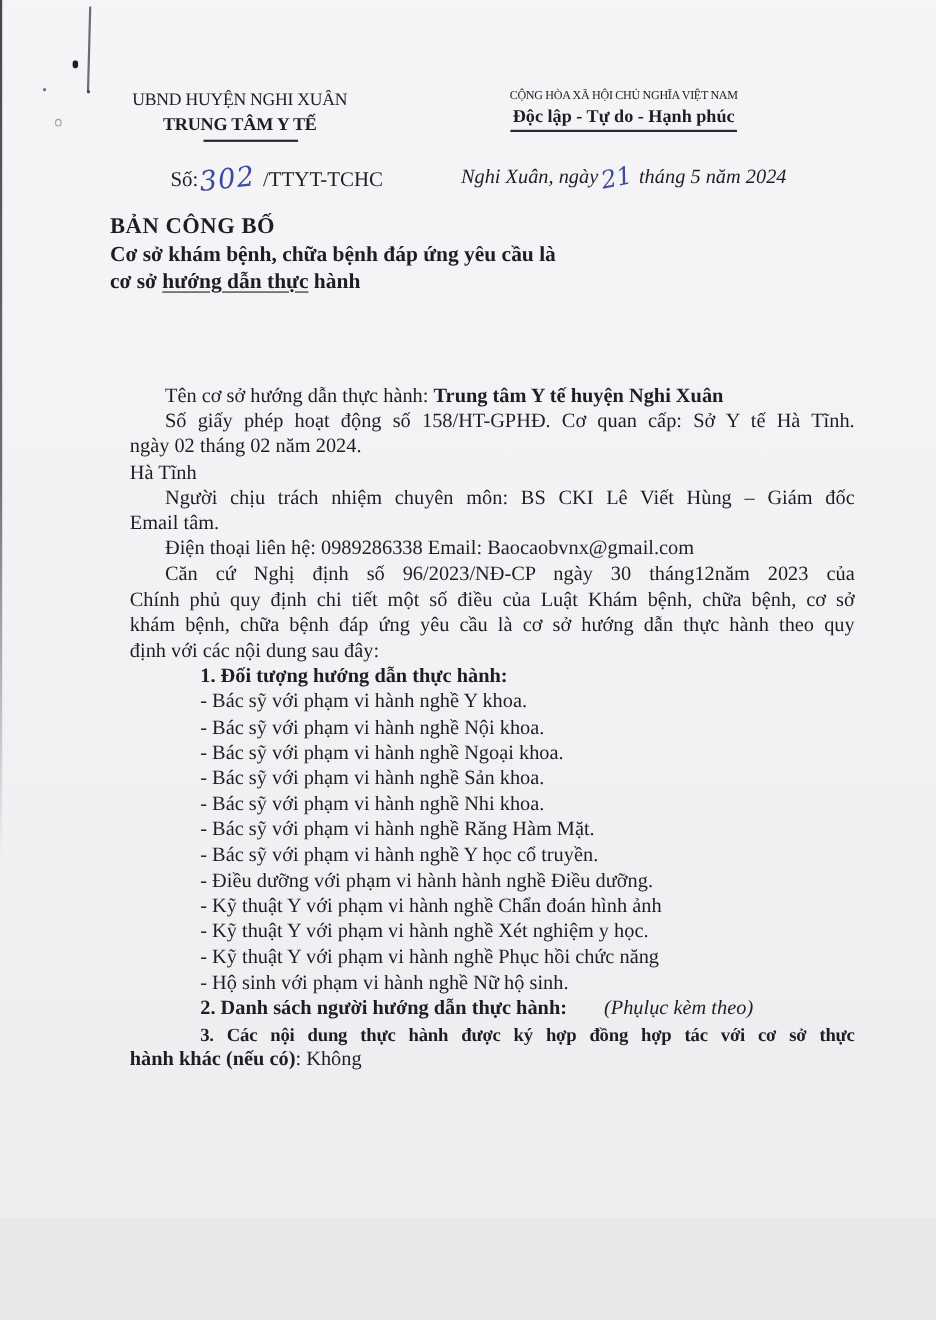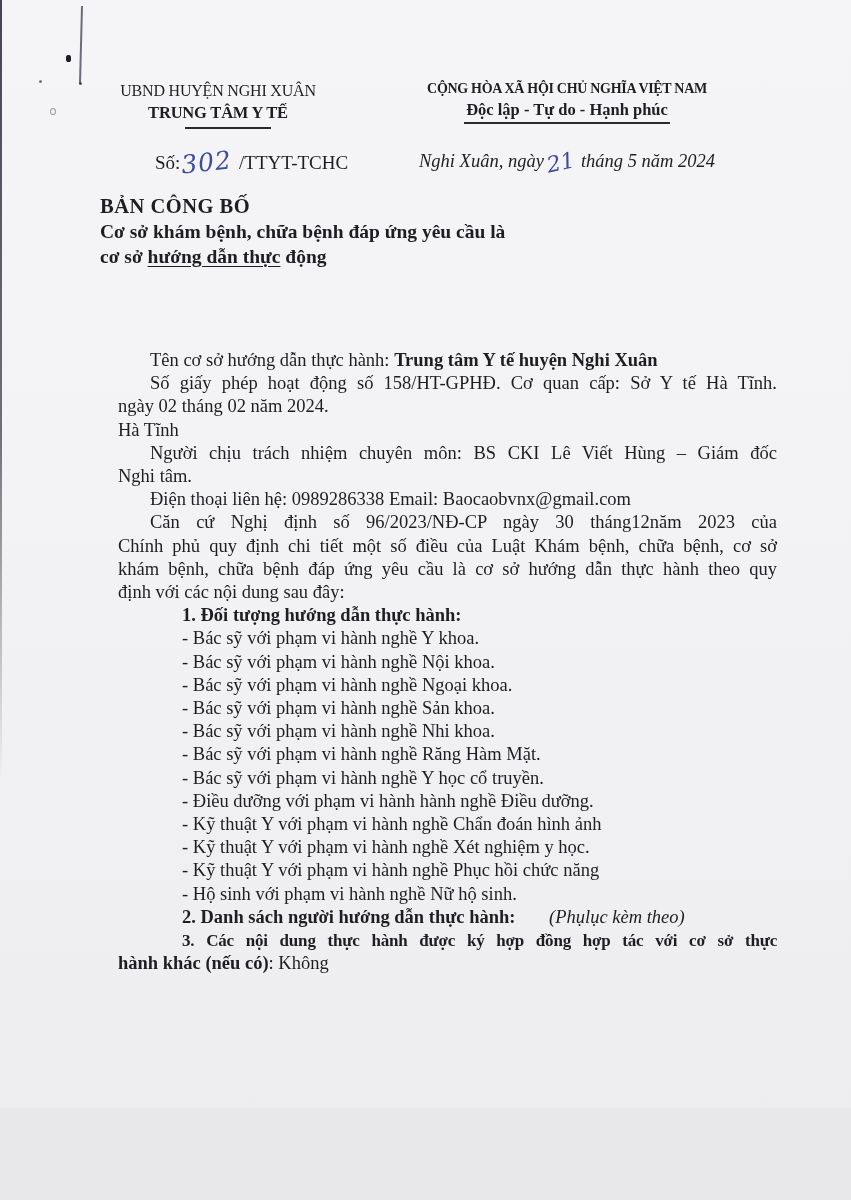--- a/index.html
+++ b/index.html
@@ -19,21 +19,21 @@
   .speck.s2{left:39px;top:80px;width:3px;height:3px;background:#3a3a4a;opacity:.7;}
   .speck.s3{left:50px;top:108px;width:4px;height:5px;border:1px solid #555;opacity:.55;background:transparent;}
   .speck.s4{left:79px;top:82px;width:3px;height:3px;background:#333;opacity:.8;}
   .speck.s5{left:44px;top:1184px;width:6px;height:3px;background:#9a9aa8;opacity:.6;border-radius:30%;}
   
   .hdr-left{position:absolute;top:82px;left:60px;width:316px;text-align:center;}
   .hl1{font-size:16px;letter-spacing:-0.2px;}
   .hl2{font-weight:bold;font-size:16.5px;margin-top:3px;letter-spacing:-0.2px;}
   .hl-underline{width:86px;height:2px;background:#2a2a2e;margin:4px auto 0;transform:translateX(10px);}
   .hdr-right{position:absolute;top:81px;left:368px;width:398px;text-align:center;}
-  .hr1{font-weight:bold;font-size:14px;letter-spacing:-0.3px;}
+  .hr1{font-weight:normal;font-size:11px;letter-spacing:-0.3px;}
   .hr2{font-weight:bold;font-size:16.5px;display:inline-block;border-bottom:2px solid #2a2a2e;padding:0 2px 2px;margin-top:3px;}
   .doc-no{position:absolute;top:146px;left:155px;font-size:19px;}
   .doc-no .suffix{margin-left:6px;}
   .hand{color:#3d4a9e;font-family:"DejaVu Serif",serif;font-style:italic;display:inline-block;}
   .hand.h302{font-size:25px;transform:rotate(-6deg) translateY(2px);letter-spacing:1px;margin:0 1px;}
   .date-line{position:absolute;top:147px;left:368px;width:398px;text-align:center;font-style:italic;font-size:18.5px;}
   .hand.h21{font-size:22px;transform:rotate(-12deg) translateY(3px);margin:0 7px 0 2px;}
   
   .title{position:absolute;top:194px;left:100px;width:660px;font-weight:bold;line-height:25px;font-size:19.5px;}
   .t1{font-size:20.5px;letter-spacing:.5px;}
@@ -77,31 +77,31 @@
     <span>Số:</span><span class="hand h302">302</span><span class="suffix">/TTYT-TCHC</span>
   </div>
 
   <div class="date-line">
     <span>Nghi Xuân, ngày</span><span class="hand h21">21</span><span>tháng 5 năm 2024</span>
   </div>
 
   <div class="title">
     <div class="t1">BẢN CÔNG BỐ</div>
     <div class="t2">Cơ sở khám bệnh, chữa bệnh đáp ứng yêu cầu là</div>
-    <div class="t2"><span>cơ sở </span><span class="u">hướng dẫn thực</span><span> động</span></div>
+    <div class="t2"><span>cơ sở </span><span class="u">hướng dẫn thực</span><span> hành</span></div>
   </div>
 
 
   <div class="docbody">
     <div class="line p-ind"><span>Tên cơ sở hướng dẫn thực hành: </span><b>Trung tâm Y tế huyện Nghi Xuân</b></div>
     <div class="line p-ind stretch">Số giấy phép hoạt động số 158/HT-GPHĐ. Cơ quan cấp: Sở Y tế Hà Tĩnh.</div>
     <div class="line">ngày 02 tháng 02 năm 2024.</div>
     <div class="line">Hà Tĩnh</div>
     <div class="line p-ind stretch">Người chịu trách nhiệm chuyên môn: BS CKI Lê Viết Hùng – Giám đốc</div>
-    <div class="line">Nghi tâm.</div>
+    <div class="line">Email tâm.</div>
     <div class="line p-ind">Điện thoại liên hệ: 0989286338 Email: Baocaobvnx@gmail.com</div>
     <div class="line p-ind stretch">Căn cứ Nghị định số 96/2023/NĐ-CP ngày 30 tháng12năm 2023 của</div>
     <div class="line stretch">Chính phủ quy định chi tiết một số điều của Luật Khám bệnh, chữa bệnh, cơ sở</div>
     <div class="line stretch">khám bệnh, chữa bệnh đáp ứng yêu cầu là cơ sở hướng dẫn thực hành theo quy</div>
     <div class="line">định với các nội dung sau đây:</div>
 
     <div class="line sec bold">1. Đối tượng hướng dẫn thực hành:</div>
     <div class="line sec">- Bác sỹ với phạm vi hành nghề Y khoa.</div>
     <div class="line sec">- Bác sỹ với phạm vi hành nghề Nội khoa.</div>
     <div class="line sec">- Bác sỹ với phạm vi hành nghề Ngoại khoa.</div>

